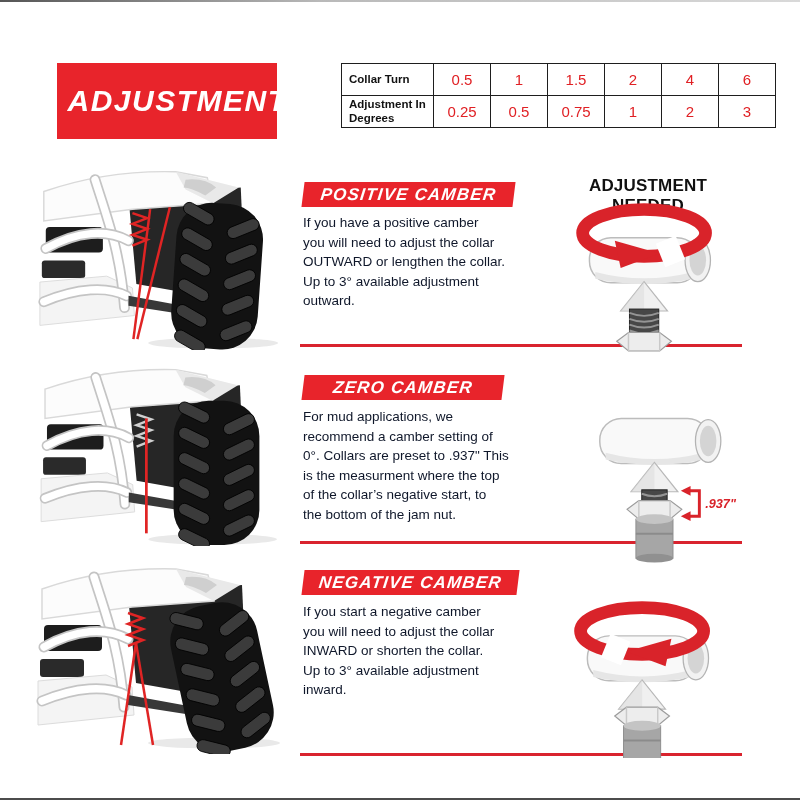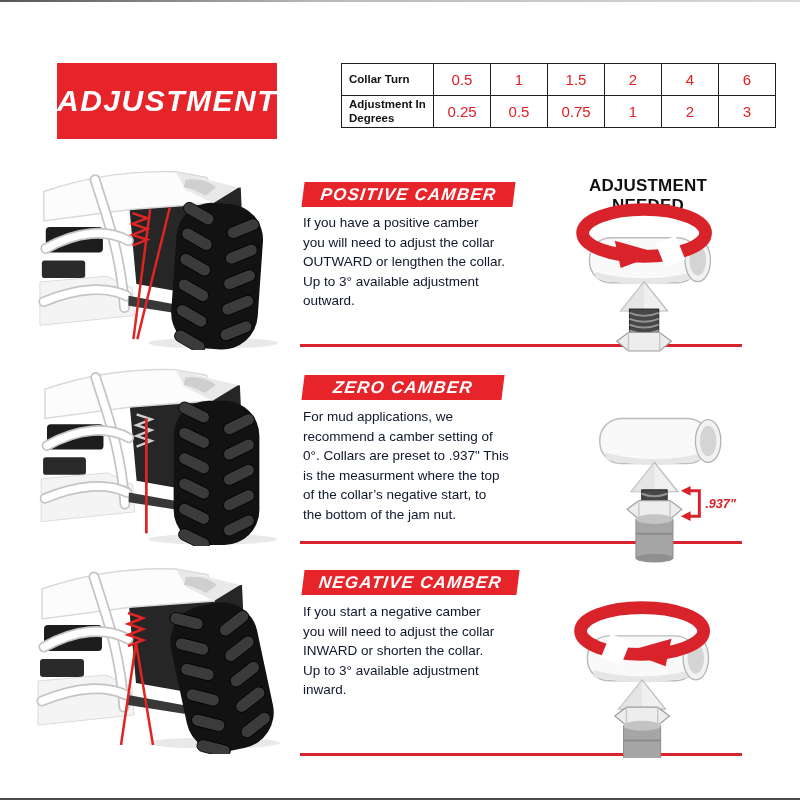--- a/index.html
+++ b/index.html
@@ -7,21 +7,21 @@
   .page {
     position:relative; width:800px; height:800px; background:#fff;
     font-family:"Liberation Sans", sans-serif; overflow:hidden;
   }
   .hairline-top { position:absolute; top:0; left:0; width:800px; height:2px;
     background:linear-gradient(90deg,#555 0%, #b9b9b9 40%, #d9d9d9 100%); }
   .hairline-bottom { position:absolute; bottom:0; left:0; width:800px; height:2px; background:#4c4c4c; }
 
   
   .adj-banner { position:absolute; left:57px; top:63px; width:220px; height:76px;
-    background:#e8242b; display:flex; align-items:center; justify-content:flex-start; }
+    background:#e8242b; display:flex; align-items:center; justify-content:center;padding-left:21px; }
   .adj-banner span { color:#fff; font-weight:bold; font-style:italic; font-size:30px; letter-spacing:1.5px; }
 
   .collar-table { position:absolute; left:297px; top:63px;
     display:grid; grid-template-columns:92px repeat(6,57px); grid-template-rows:32px 32px;
     border-top:1.8px solid #1e1e1e; border-left:1.8px solid #1e1e1e; background:#fff;margin-left:44px; }
   .cell { border-right:1.8px solid #1e1e1e; border-bottom:1.8px solid #1e1e1e;
     display:flex; align-items:center; justify-content:center; background:#fff; }
   .cell.lbl { font-weight:bold; font-size:11.5px; color:#111; line-height:1.15;
     justify-content:flex-start; padding-left:7px; }
   .cell.val { color:#e02024; font-weight:normal; font-size:15px; }

